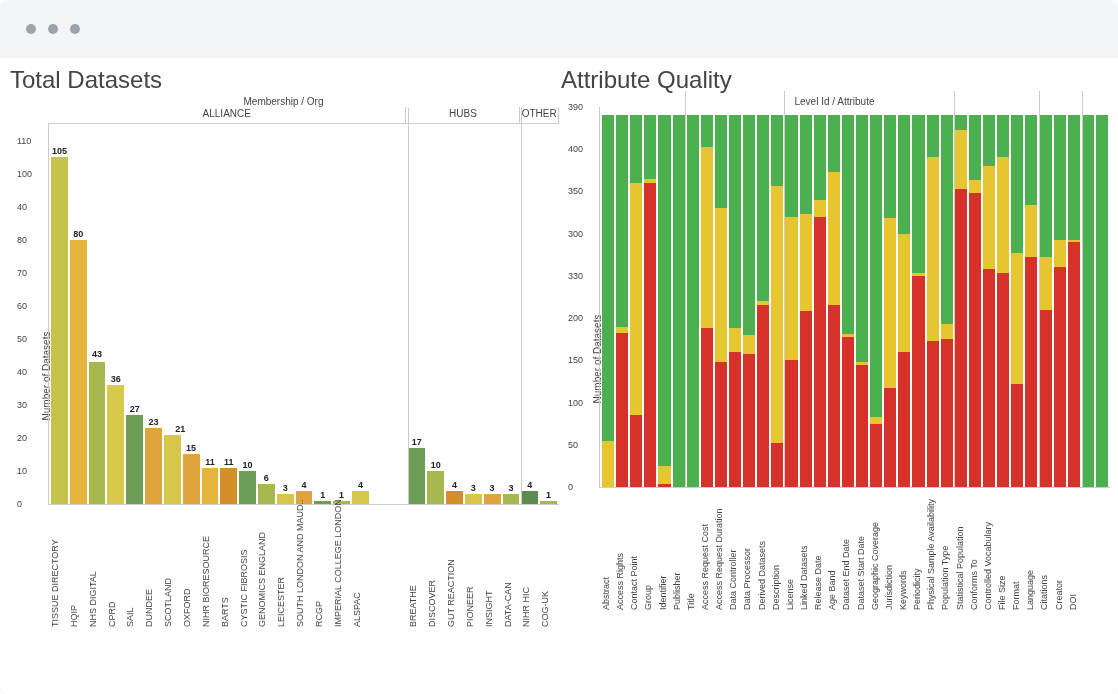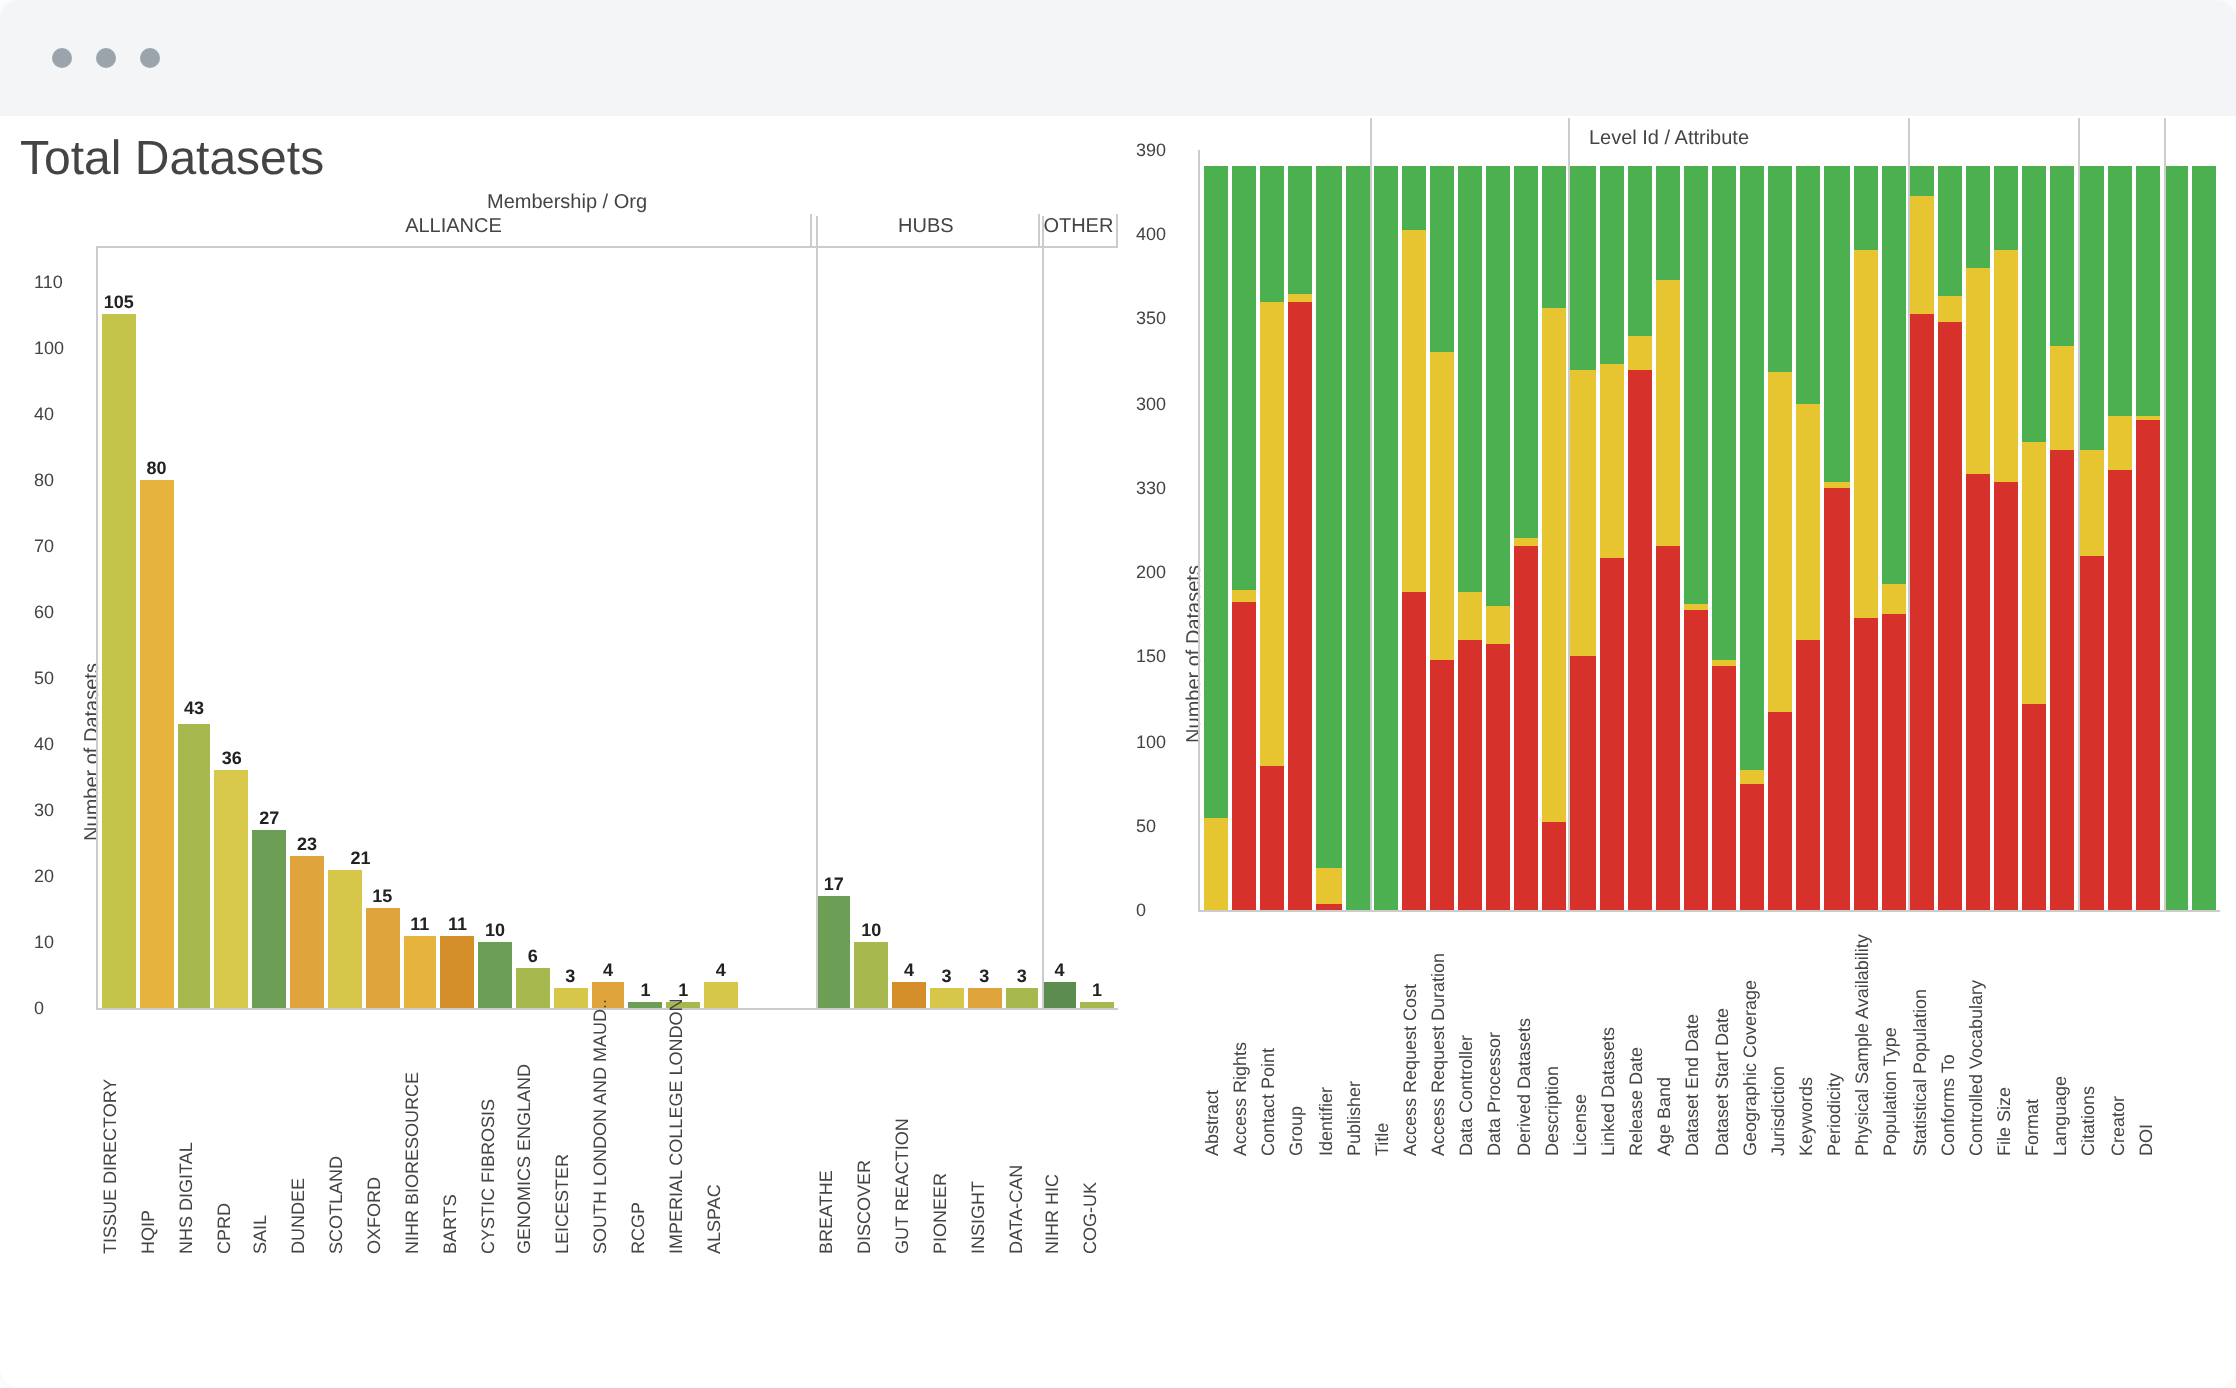--- a/index.html
+++ b/index.html
@@ -195,20 +195,21 @@
             <span>PIONEER</span>
             <span>INSIGHT</span>
             <span>DATA-CAN</span>
             <span>NIHR HIC</span>
             <span>COG-UK</span>
           </div>
       </div>
     </div>
 
     <div class="panel">
+      <div class="panel-title">Attribute Quality</div>
       <div class="col-header">Level Id / Attribute</div>
       <div style="position:relative" class="right-pad">
         <div class="ylabel">Number of Datasets</div>
         <div id="chartR" class="chart-area">
             <div class="ytick" style="bottom: 0px;">0</div>
             <div class="ytick" style="bottom: 42.2222px;">50</div>
             <div class="ytick" style="bottom: 84.4444px;">100</div>
             <div class="ytick" style="bottom: 126.667px;">150</div>
             <div class="ytick" style="bottom: 168.889px;">200</div>
             <div class="ytick" style="bottom: 211.111px;">330</div>

